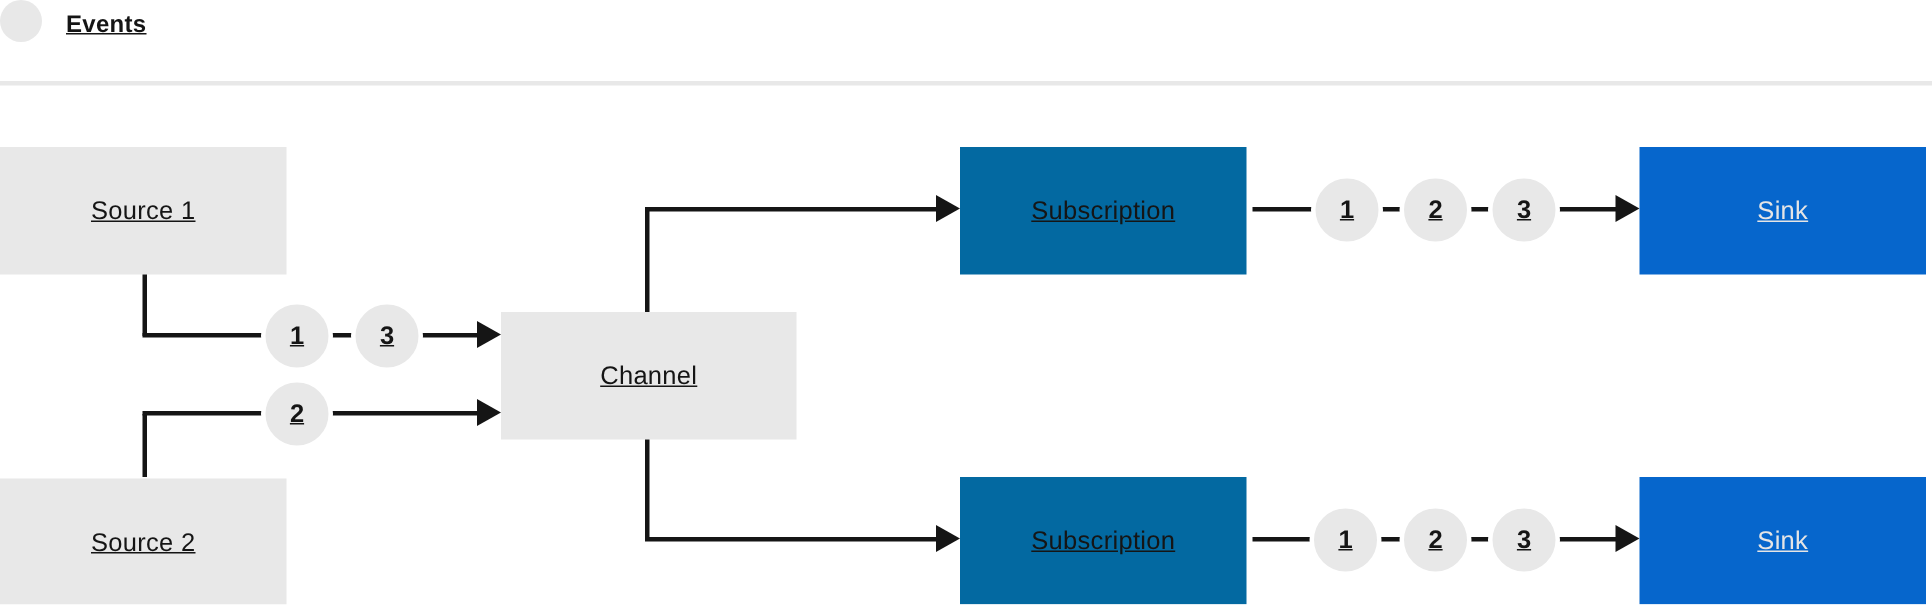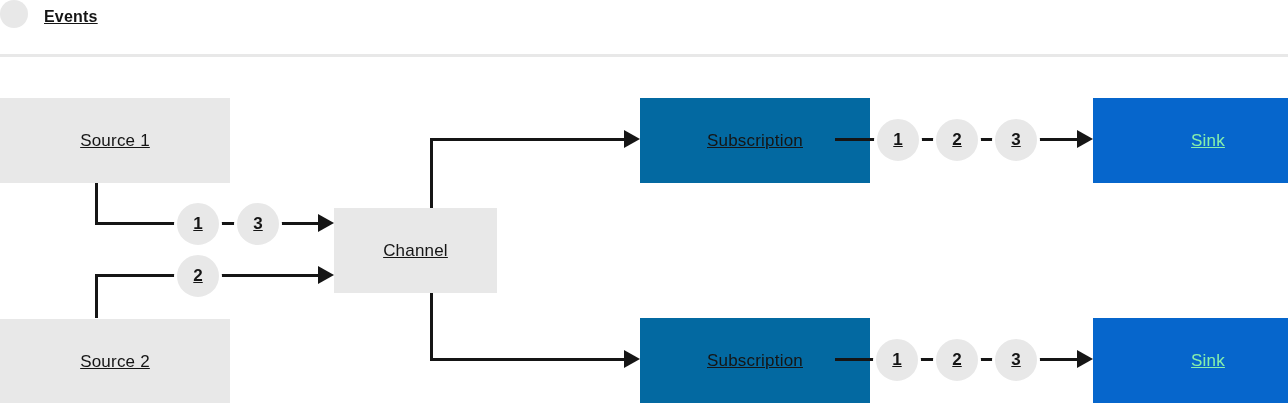--- a/index.html
+++ b/index.html
@@ -33,35 +33,35 @@
   .divider {
     position: absolute;
     left: 0; top: 54px;
     width: 1288px; height: 3px;
     background: #e8e8e8;
   }
 
   
   .node {
     position: absolute;
-    width: 230px; height: 85px;
+    width: 191px; height: 85px;
     display: flex;
     align-items: center;
     justify-content: center;
     font-size: 17px;
     color: #151515;
     letter-spacing: 0.2px;
   }
   .node.gray  { background: #e8e8e8; }
   .node.lblue { background: #0369a1; }
-  .node.blue  { background: #0666cc; color: #86efac; }
+  .node.blue  { background: #0666cc; color: #e5e5e5; }
 
   .source1        { left: 0;      top: 98px;  }
   .source2        { left: 0;      top: 319px; }
-  .channel        { left: 334px;  top: 208px; width: 163px; }
+  .channel        { left: 334px;  top: 208px; width: 197px; }
   .subscription-t { left: 640px;  top: 98px;  }
   .subscription-b { left: 640px;  top: 318px; }
   .sink-t         { left: 1093px; top: 98px;  }
   .sink-b         { left: 1093px; top: 318px; }
 
   
   .line {
     position: absolute;
     background: #151515;
   }

